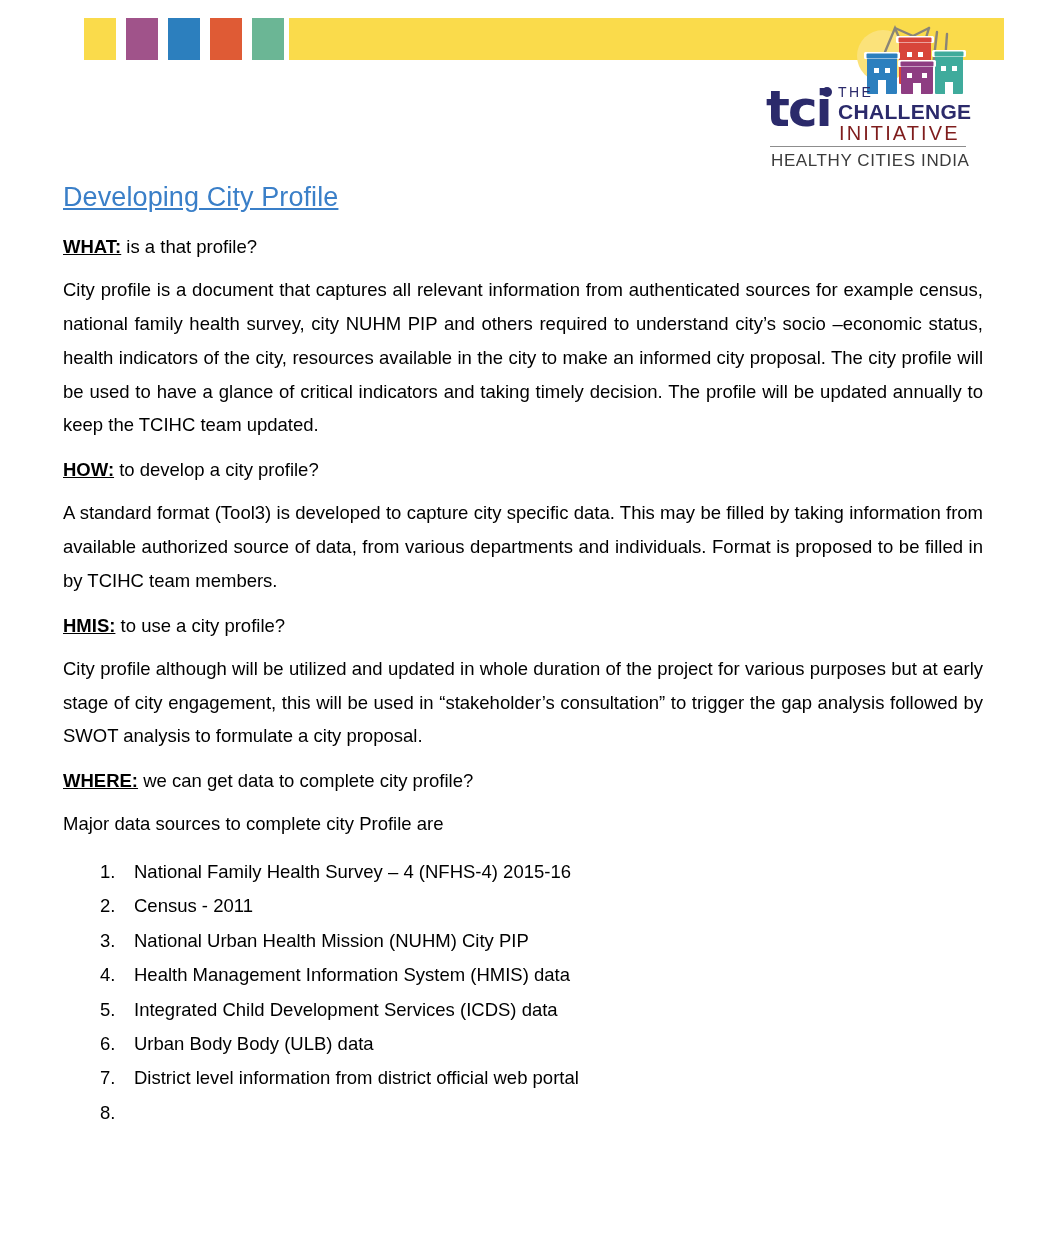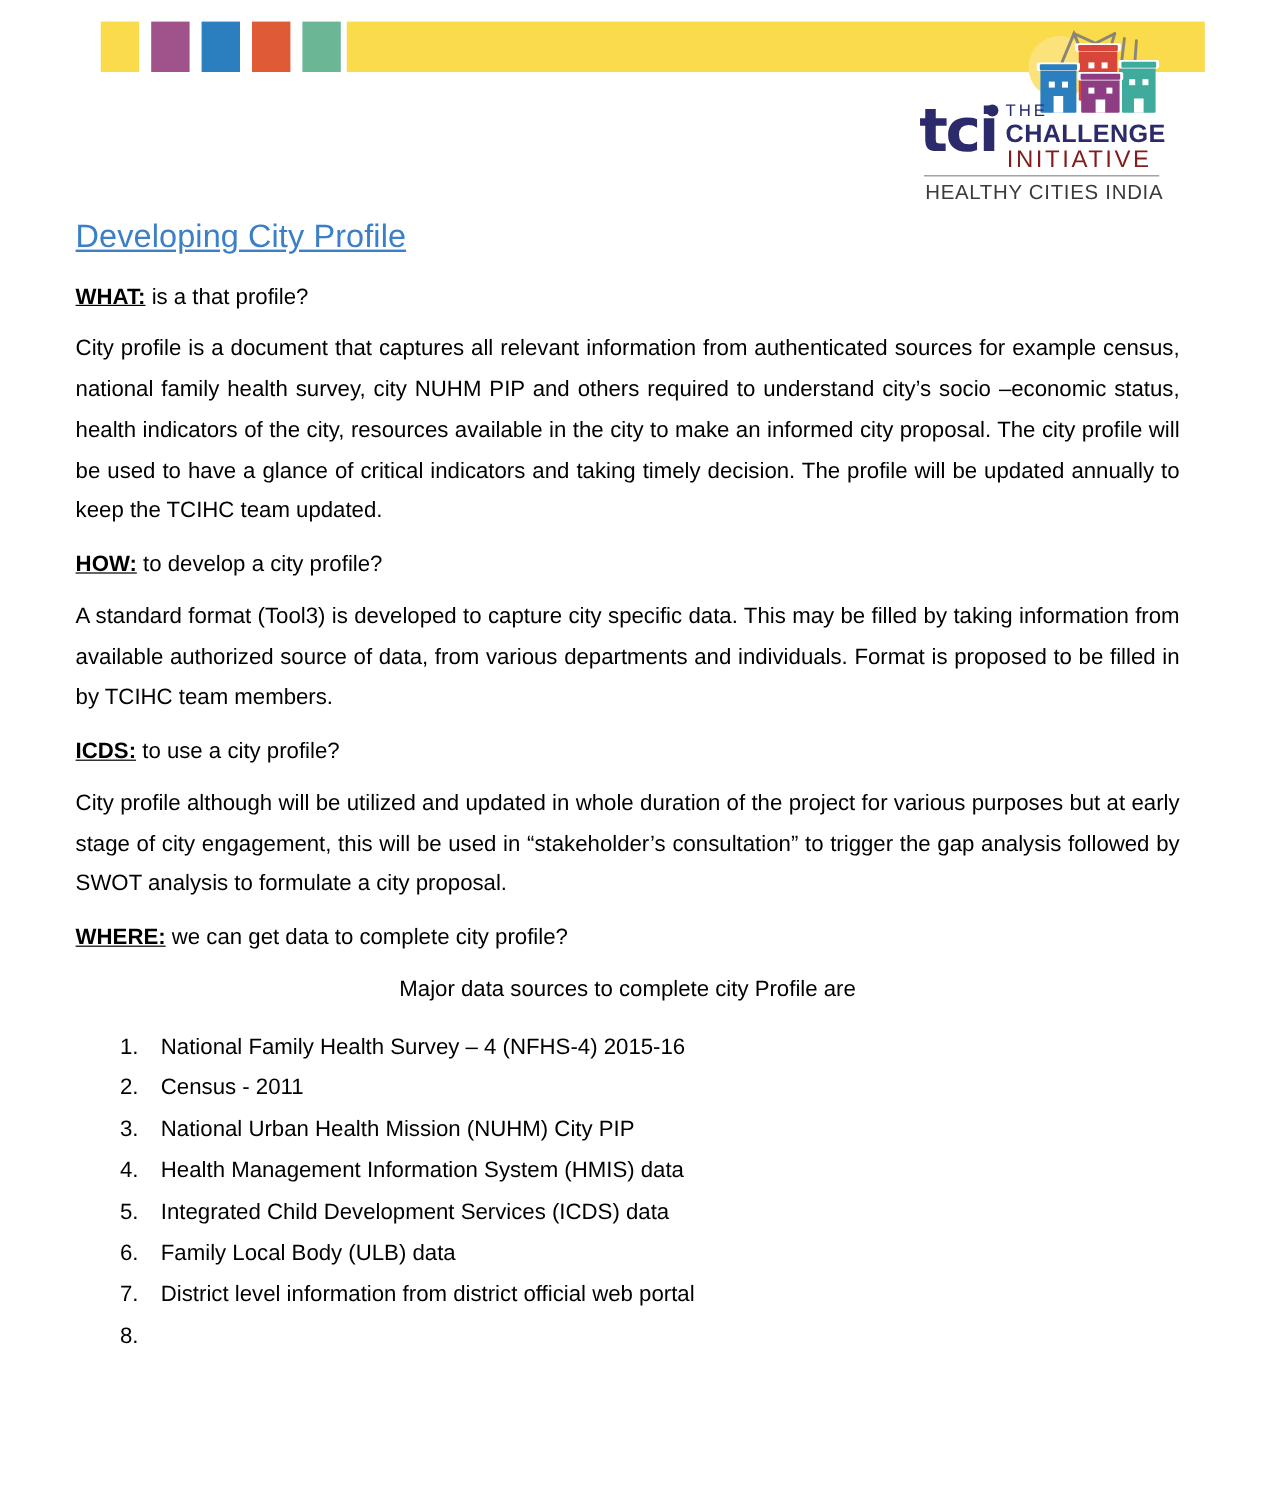--- a/index.html
+++ b/index.html
@@ -160,21 +160,20 @@
     font-size: 18.5px;
     line-height: 1.83;
     text-align: justify;
     margin: 0 0 12px 0;
   }
   .body-para.last-in-block { margin-bottom: 16px; }
   #intro-list-lead {
     font-size: 18.5px;
     line-height: 1.83;
     margin: 0 0 14px 0;
-    text-align: center;
   }
   #sources-list {
     margin: 0;
     padding: 0;
     list-style: none;
   }
   #sources-list li {
     font-size: 18.5px;
     line-height: 1.86;
     position: relative;
@@ -257,32 +256,32 @@
     <span class="kw">WHAT:</span><span> is a that profile?</span>
   </p>
   <p class="body-para last-in-block">City profile is a document that captures all relevant information from authenticated sources for example census, national family health survey, city NUHM PIP and others required to understand city’s socio –economic status, health indicators of the city, resources available in the city to make an informed city proposal. The city profile will be used to have a glance of critical indicators and taking timely decision. The profile will be updated annually to keep the TCIHC team updated.</p>
 
   <p class="q-heading">
     <span class="kw">HOW:</span><span> to develop a city profile?</span>
   </p>
   <p class="body-para last-in-block">A standard format (Tool3) is developed to capture city specific data. This may be filled by taking information from available authorized source of data, from various departments and individuals. Format is proposed to be filled in by TCIHC team members.</p>
 
   <p class="q-heading">
-    <span class="kw">ICDS:</span><span> to use a city profile?</span>
+    <span class="kw">HMIS:</span><span> to use a city profile?</span>
   </p>
   <p class="body-para last-in-block">City profile although will be utilized and updated in whole duration of the project for various purposes but at early stage of city engagement, this will be used in “stakeholder’s consultation” to trigger the gap analysis followed by SWOT analysis to formulate a city proposal.</p>
 
   <p class="q-heading">
     <span class="kw">WHERE:</span><span> we can get data to complete city profile?</span>
   </p>
   <p id="intro-list-lead">Major data sources to complete city Profile are</p>
 
   <ol id="sources-list">
     <li><span class="num">1.</span><span>National Family Health Survey – 4 (NFHS-4) 2015-16</span></li>
     <li><span class="num">2.</span><span>Census  - 2011</span></li>
     <li><span class="num">3.</span><span>National Urban Health Mission (NUHM) City PIP</span></li>
     <li><span class="num">4.</span><span>Health Management Information System (HMIS) data</span></li>
     <li><span class="num">5.</span><span>Integrated Child Development Services (ICDS) data</span></li>
-    <li><span class="num">6.</span><span>Family Local Body (ULB) data</span></li>
+    <li><span class="num">6.</span><span>Urban Body Body (ULB) data</span></li>
     <li><span class="num">7.</span><span>District level information from district official web portal</span></li>
     <li><span class="num">8.</span></li>
   </ol>
 </div>
 
 </body></html>

